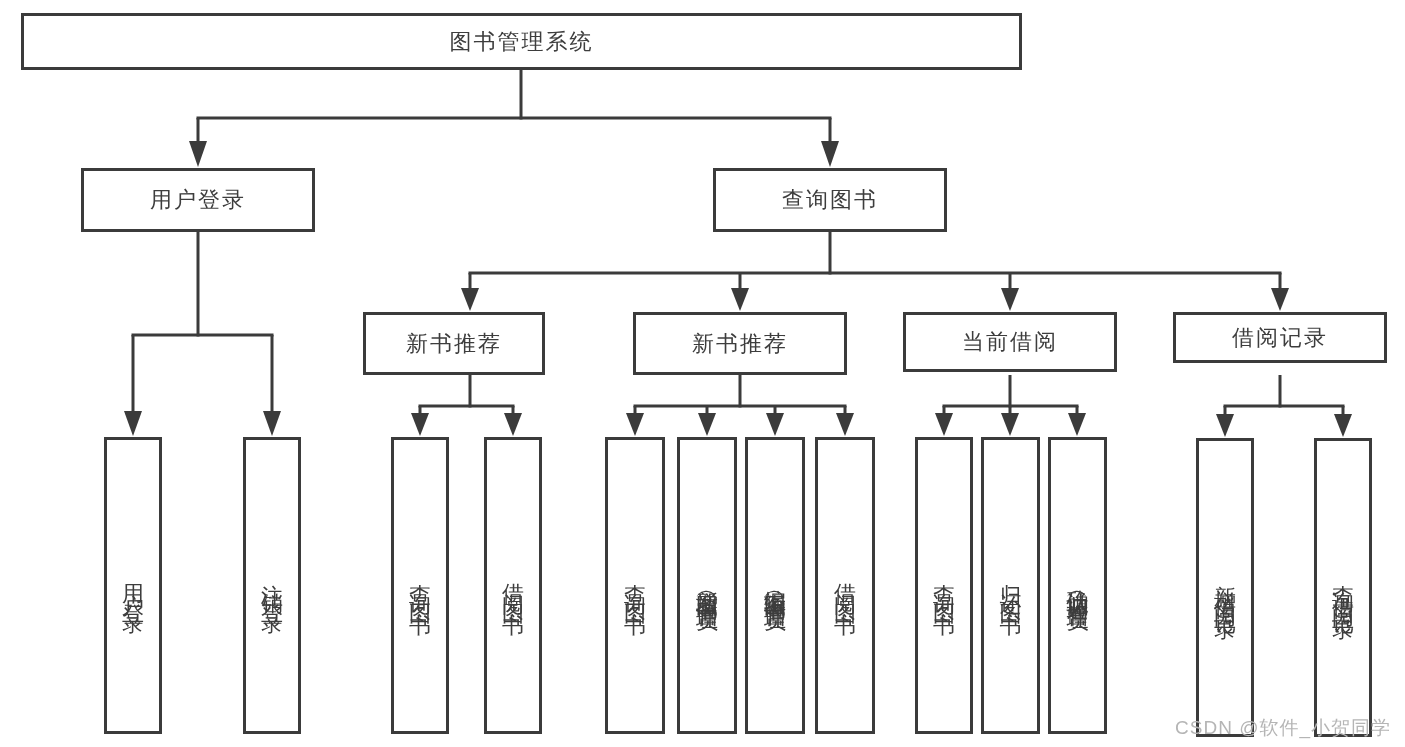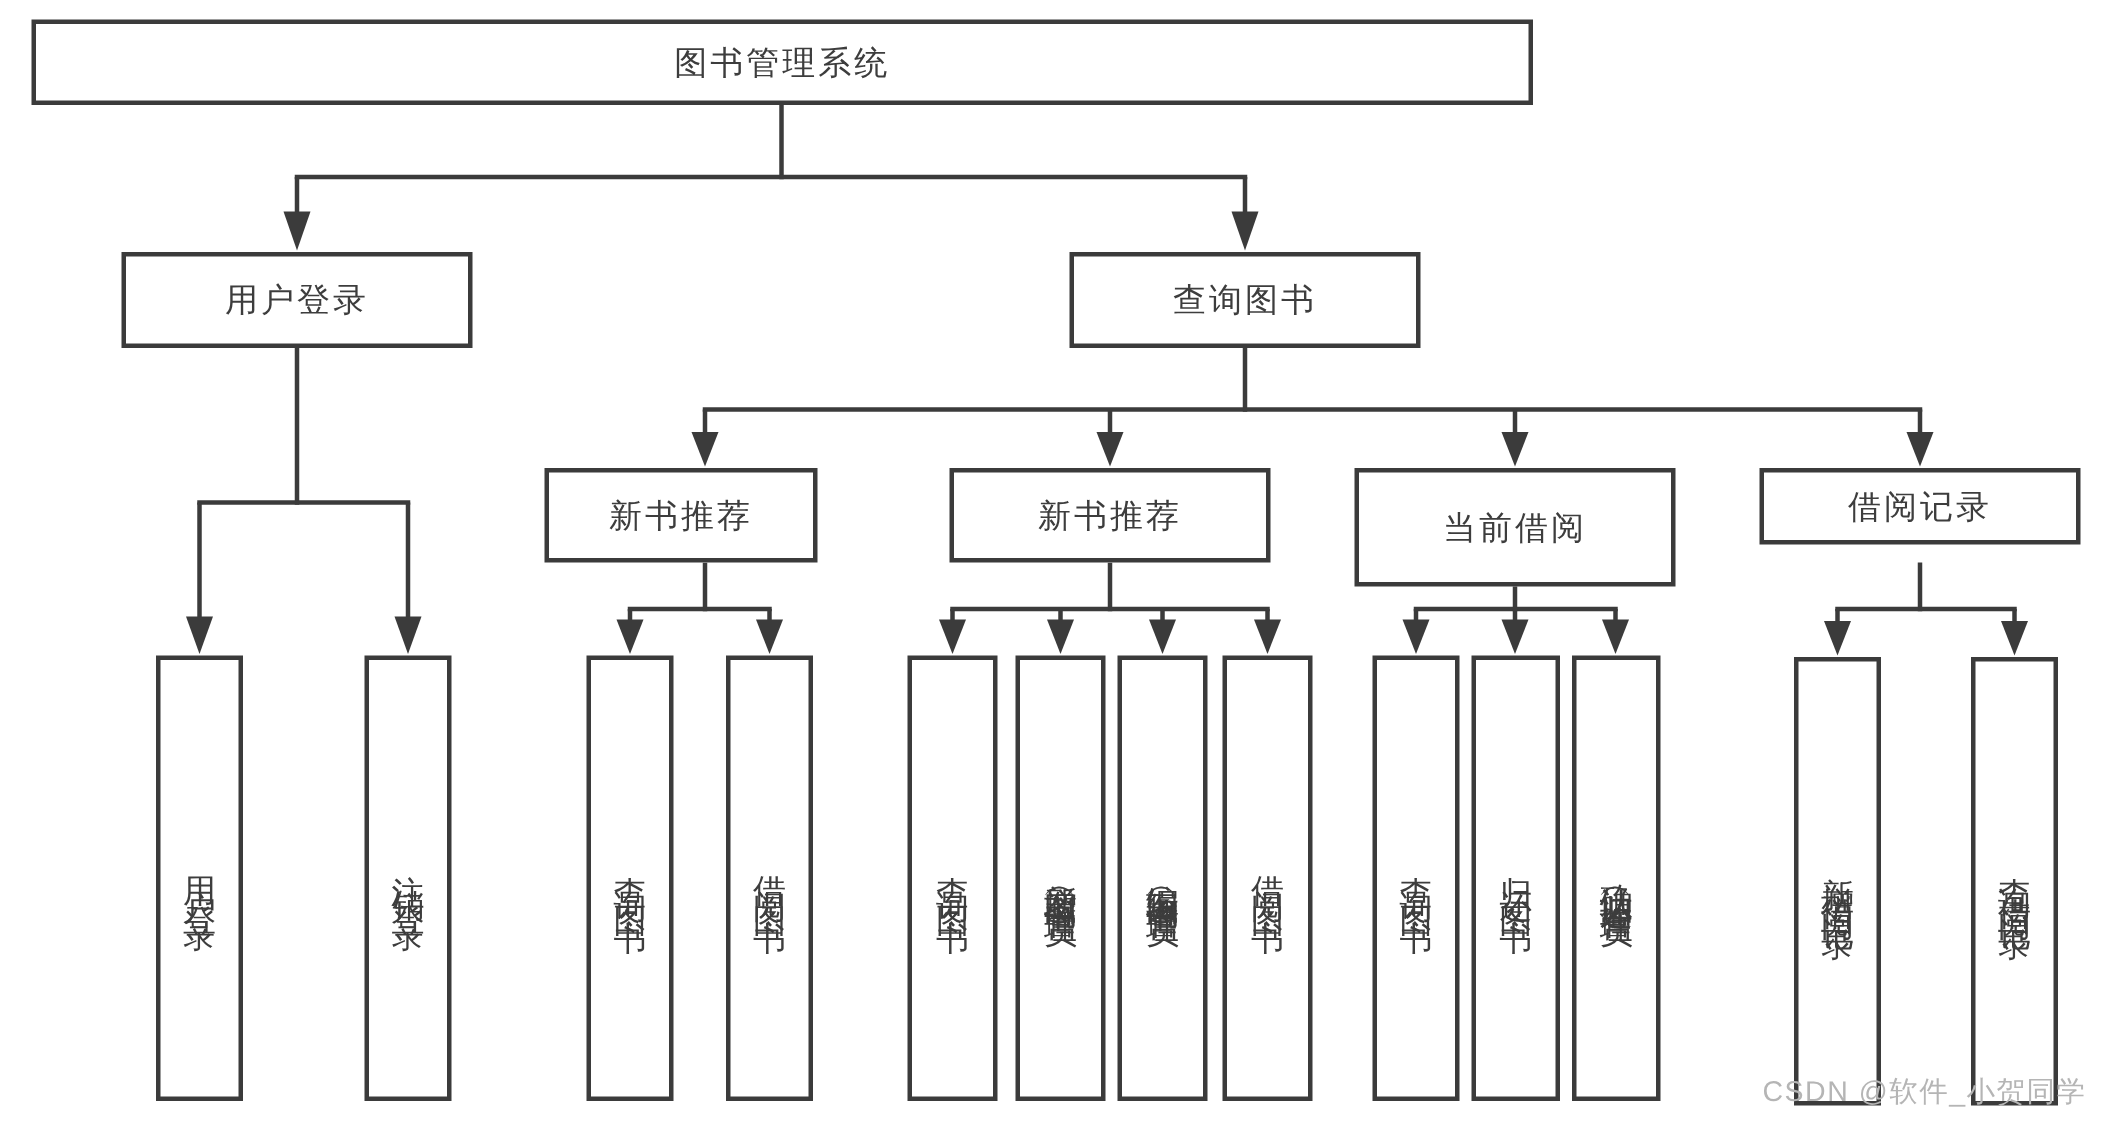--- a/index.html
+++ b/index.html
@@ -102,21 +102,21 @@
   <div class="box hbox" style="left:713px;top:168px;width:234px;height:64px;">
     <span>查询图书</span>
   </div>
 
   <div class="box hbox" style="left:363px;top:312px;width:182px;height:63px;">
     <span>新书推荐</span>
   </div>
   <div class="box hbox" style="left:633px;top:312px;width:214px;height:63px;">
     <span>新书推荐</span>
   </div>
-  <div class="box hbox" style="left:903px;top:312px;width:214px;height:79px;">
+  <div class="box hbox" style="left:903px;top:312px;width:214px;height:60px;">
     <span>当前借阅</span>
   </div>
   <div class="box hbox" style="left:1173px;top:312px;width:214px;height:51px;">
     <span>借阅记录</span>
   </div>
 
   <div class="box vbox ls-wide" style="left:104px;top:437px;width:58px;height:297px;">
     <span>用户登录</span>
   </div>
   <div class="box vbox ls-wide" style="left:243px;top:437px;width:58px;height:297px;">

